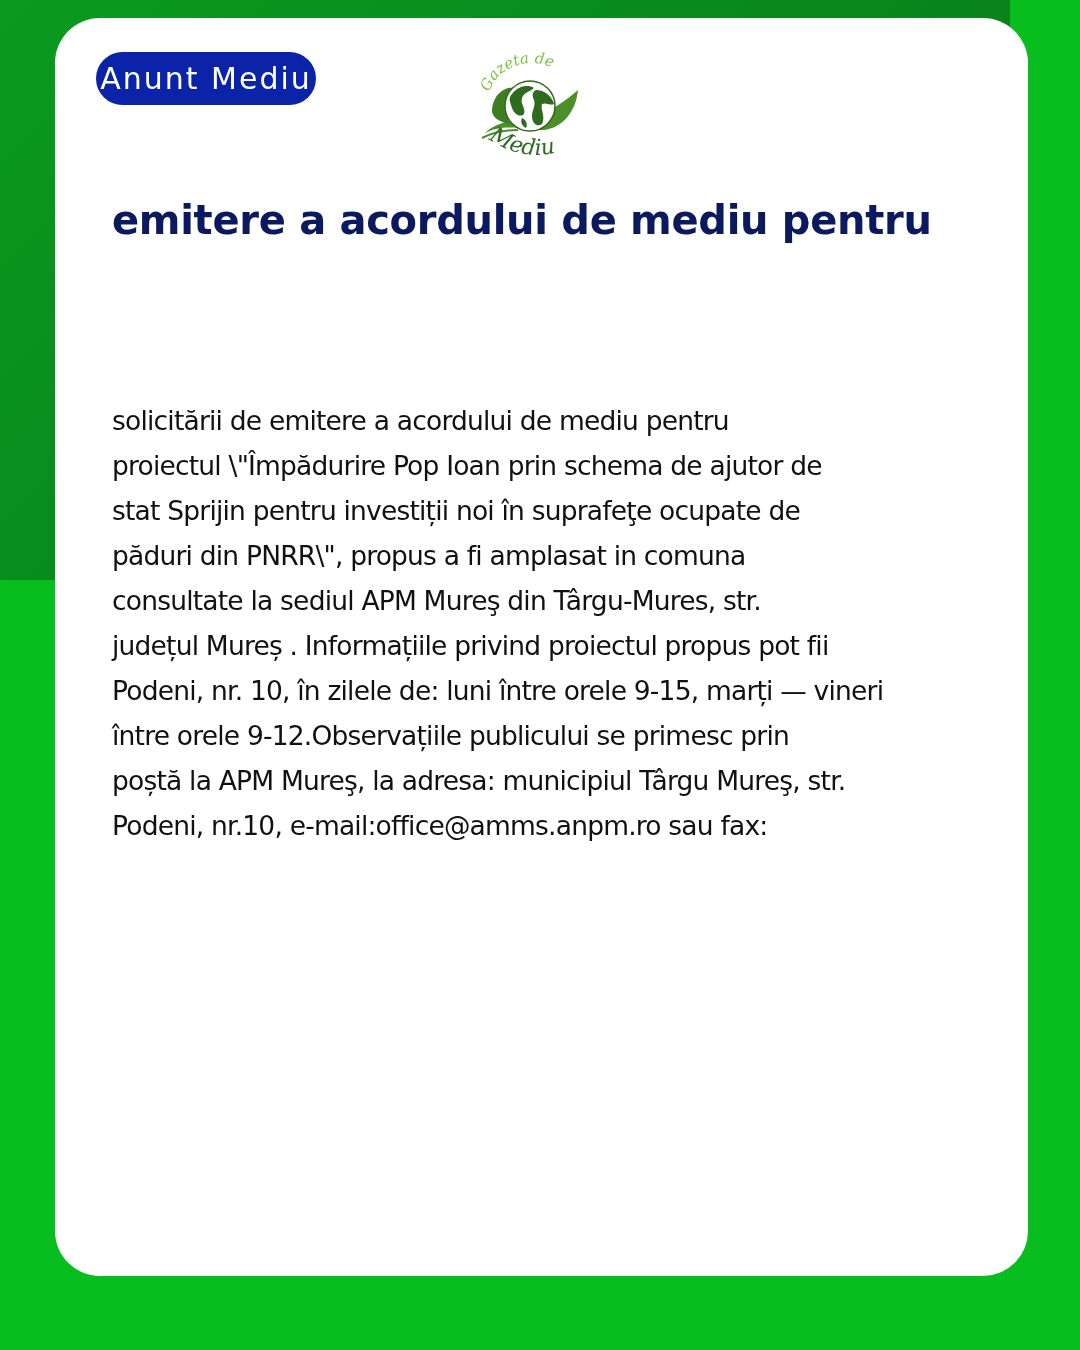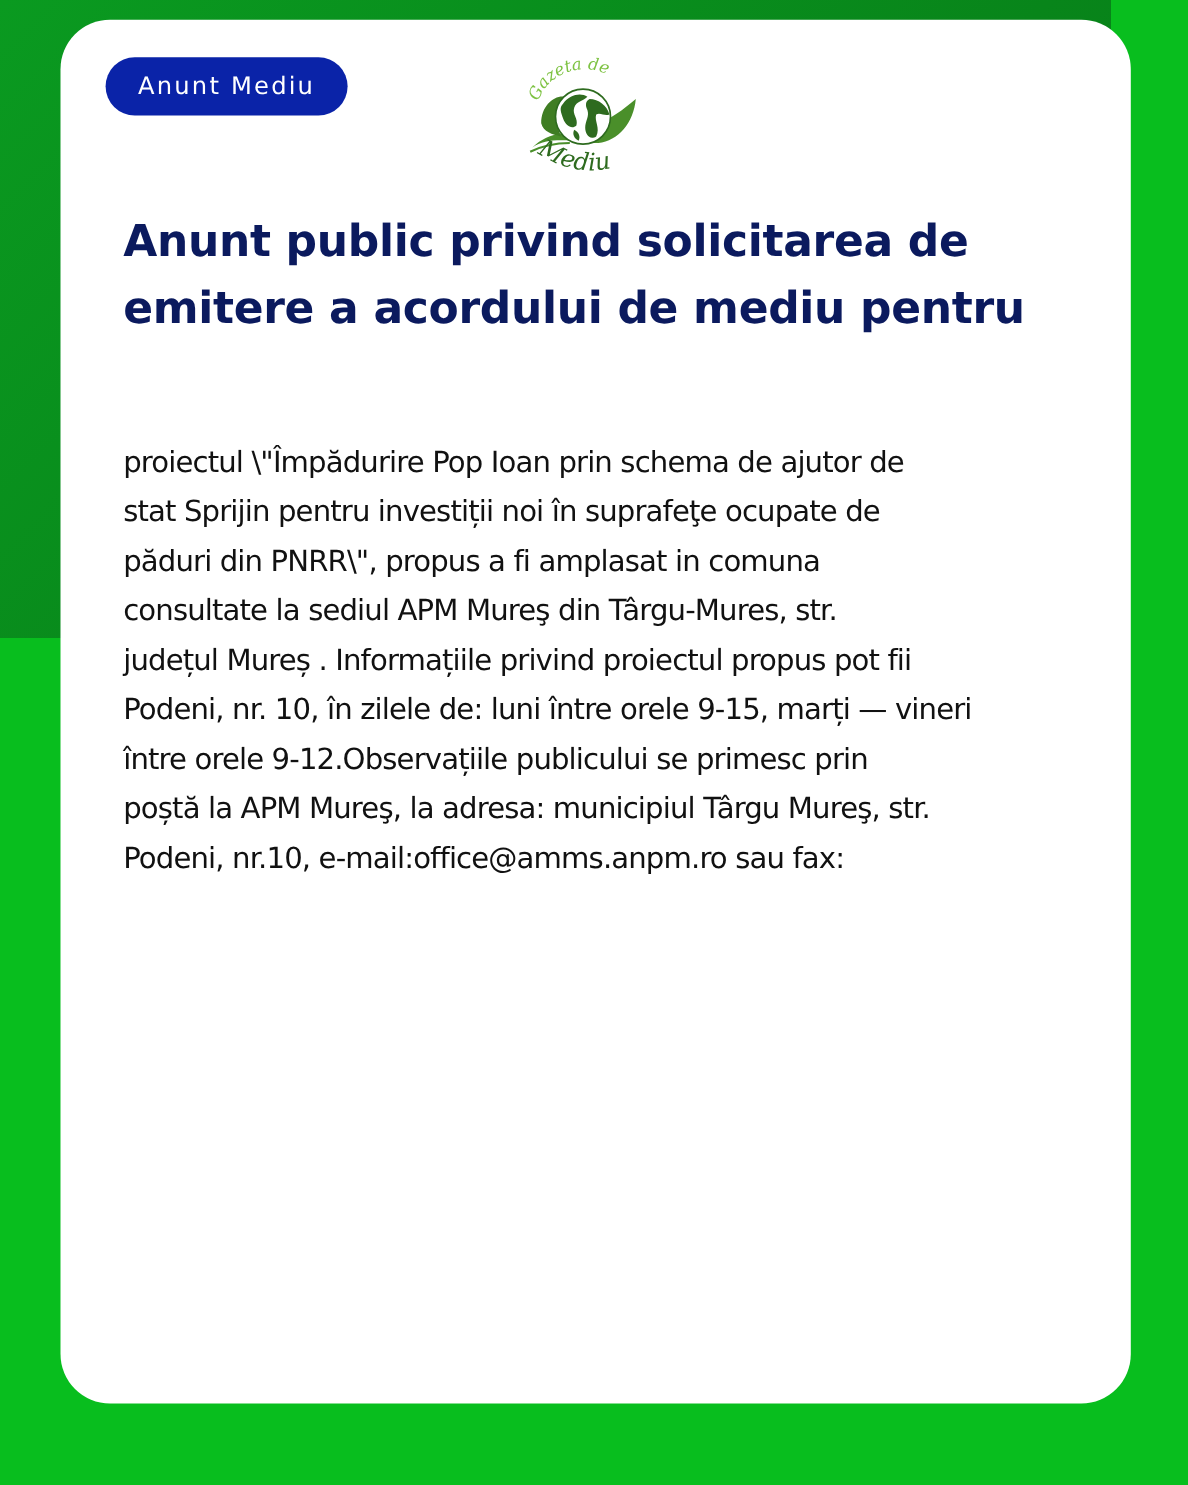--- a/index.html
+++ b/index.html
@@ -37,21 +37,21 @@
       top: 52px;
       width: 220px;
       height: 53px;
       border-radius: 27px;
       background: #0a23a8;
       color: #ffffff;
       display: flex;
       align-items: center;
       justify-content: center;
       font-family: "DejaVu Sans", sans-serif;
-      font-size: 22px;
+      font-size: 30px;
       letter-spacing: 2px;
       box-sizing: border-box;
     }
     .logo {
       position: absolute;
       left: 470px;
       top: 52px;
       width: 120px;
       height: 120px;
     }
@@ -117,25 +117,25 @@
     <text font-family="DejaVu Serif, serif" font-size="15" fill="#7dc242" font-style="italic">
       <textPath href="#arcTop" startOffset="6">Gazeta de</textPath>
     </text>
     <text font-family="DejaVu Serif, serif" font-size="22" fill="#2e6b1f" font-style="italic">
       <textPath href="#arcBottom" startOffset="8">Mediu</textPath>
     </text>
   </svg>
 </div>
 
 <h1 class="title">
-  <span style="display:block">Anunt public privind solicitarea de</span>
   <span style="display:block">emitere a acordului de mediu pentru</span>
 </h1>
 
 <p class="body-text">
+  <span class="line">solicitării de emitere a acordului de mediu pentru</span>
   <span class="line">proiectul \"Împădurire Pop Ioan prin schema de ajutor de</span>
   <span class="line">stat Sprijin pentru investiții noi în suprafeţe ocupate de</span>
   <span class="line">păduri din PNRR\", propus a fi amplasat in comuna</span>
   <span class="line">consultate la sediul APM Mureş din Târgu-Mures, str.</span>
   <span class="line">județul Mureș . Informațiile privind proiectul propus pot fii</span>
   <span class="line">Podeni, nr. 10, în zilele de: luni între orele 9-15, marți — vineri</span>
   <span class="line">între orele 9-12.Observațiile publicului se primesc prin</span>
   <span class="line">poștă la APM Mureş, la adresa: municipiul Târgu Mureş, str.</span>
   <span class="line">Podeni, nr.10, e-mail:office@amms.anpm.ro sau fax:</span>
 </p>

